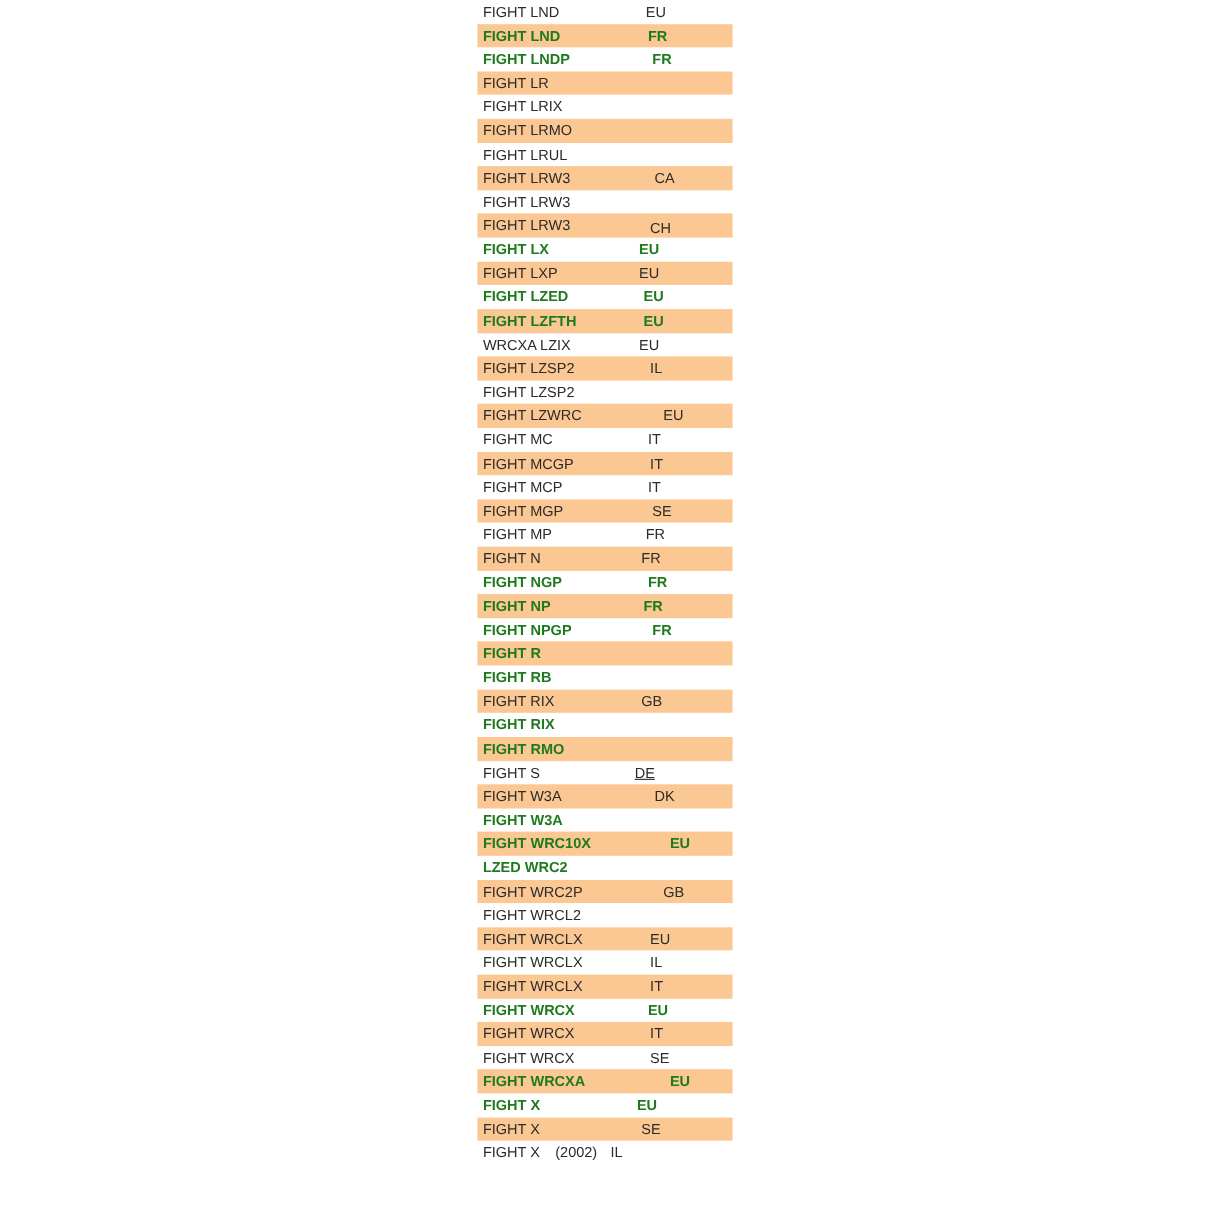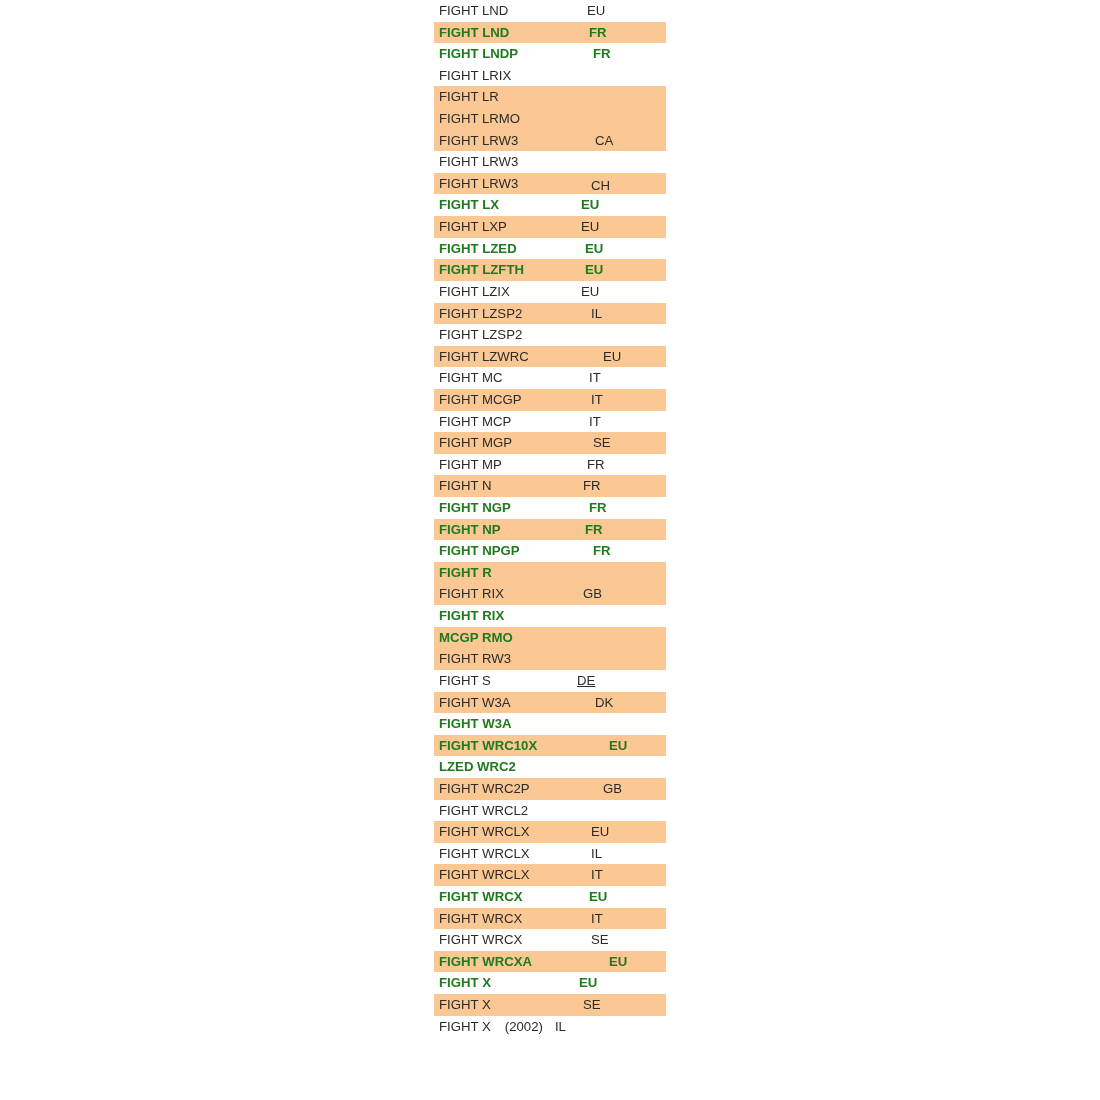--- a/index.html
+++ b/index.html
@@ -72,32 +72,36 @@
       <div class="cells"><span class="mark">FIGHT LND</span><span class="code" style="margin-left: 0px; position: absolute; left: 148px; top: 0px;">EU</span></div>
     </div>
     <div class="row green">
       <div class="band"></div>
       <div class="cells"><span class="mark">FIGHT LND</span><span class="code" style="margin-left: 0px; position: absolute; left: 150px; top: 0px;">FR</span></div>
     </div>
     <div class="row white green">
       <div class="band"></div>
       <div class="cells"><span class="mark">FIGHT LNDP</span><span class="code" style="margin-left: 0px; position: absolute; left: 154px; top: 0px;">FR</span></div>
     </div>
+    <div class="row">
+      <div class="band"></div>
+      <div class="cells"><span class="mark">FIGHT LR</span></div>
+    </div>
     <div class="row white">
       <div class="band"></div>
       <div class="cells"><span class="mark">FIGHT LRIX</span></div>
     </div>
     <div class="row">
       <div class="band"></div>
-      <div class="cells"><span class="mark">FIGHT LR</span></div>
-    </div>
-    <div class="row">
-      <div class="band"></div>
       <div class="cells"><span class="mark">FIGHT LRMO</span></div>
     </div>
+    <div class="row white">
+      <div class="band"></div>
+      <div class="cells"><span class="mark">FIGHT LRUL</span></div>
+    </div>
     <div class="row">
       <div class="band"></div>
       <div class="cells"><span class="mark">FIGHT LRW3</span><span class="code" style="margin-left: 0px; position: absolute; left: 156px; top: 0px;">CA</span></div>
     </div>
     <div class="row white">
       <div class="band"></div>
       <div class="cells"><span class="mark">FIGHT LRW3</span><span class="code" style="margin-left: 0px; position: absolute; left: 152px; top: 0px; margin-top: 24px;">CH</span></div>
     </div>
     <div class="row">
       <div class="band"></div>
@@ -114,21 +118,21 @@
     <div class="row white green">
       <div class="band"></div>
       <div class="cells"><span class="mark">FIGHT LZED</span><span class="code" style="margin-left: 0px; position: absolute; left: 146px; top: 0px;">EU</span></div>
     </div>
     <div class="row green">
       <div class="band"></div>
       <div class="cells"><span class="mark">FIGHT LZFTH</span><span class="code" style="margin-left: 0px; position: absolute; left: 146px; top: 0px;">EU</span></div>
     </div>
     <div class="row white">
       <div class="band"></div>
-      <div class="cells"><span class="mark">FIGHT LZIX</span><span class="code" style="margin-left: 0px; position: absolute; left: 142px; top: 0px;">EU</span></div>
+      <div class="cells"><span class="mark">WRCXA LZIX</span><span class="code" style="margin-left: 0px; position: absolute; left: 142px; top: 0px;">EU</span></div>
     </div>
     <div class="row">
       <div class="band"></div>
       <div class="cells"><span class="mark">FIGHT LZSP2</span><span class="code" style="margin-left: 0px; position: absolute; left: 152px; top: 0px;">IL</span></div>
     </div>
     <div class="row white">
       <div class="band"></div>
       <div class="cells"><span class="mark">FIGHT LZSP2</span></div>
     </div>
     <div class="row">
@@ -168,35 +172,35 @@
       <div class="cells"><span class="mark">FIGHT NP</span><span class="code" style="margin-left: 0px; position: absolute; left: 146px; top: 0px;">FR</span></div>
     </div>
     <div class="row white green">
       <div class="band"></div>
       <div class="cells"><span class="mark">FIGHT NPGP</span><span class="code" style="margin-left: 0px; position: absolute; left: 154px; top: 0px;">FR</span></div>
     </div>
     <div class="row green">
       <div class="band"></div>
       <div class="cells"><span class="mark">FIGHT R</span></div>
     </div>
+    <div class="row white green">
+      <div class="band"></div>
+      <div class="cells"><span class="mark">FIGHT RB</span></div>
+    </div>
     <div class="row">
       <div class="band"></div>
       <div class="cells"><span class="mark">FIGHT RIX</span><span class="code" style="margin-left: 0px; position: absolute; left: 144px; top: 0px;">GB</span></div>
     </div>
     <div class="row white green">
       <div class="band"></div>
       <div class="cells"><span class="mark">FIGHT RIX</span></div>
     </div>
     <div class="row green">
       <div class="band"></div>
-      <div class="cells"><span class="mark">MCGP RMO</span></div>
-    </div>
-    <div class="row">
-      <div class="band"></div>
-      <div class="cells"><span class="mark">FIGHT RW3</span></div>
+      <div class="cells"><span class="mark">FIGHT RMO</span></div>
     </div>
     <div class="row white">
       <div class="band"></div>
       <div class="cells"><span class="mark">FIGHT S</span><span class="code" style="margin-left: 0px; position: absolute; left: 138px; top: 0px; text-decoration: underline;">DE</span></div>
     </div>
     <div class="row">
       <div class="band"></div>
       <div class="cells"><span class="mark">FIGHT W3A</span><span class="code" style="margin-left: 0px; position: absolute; left: 156px; top: 0px;">DK</span></div>
     </div>
     <div class="row white green">

